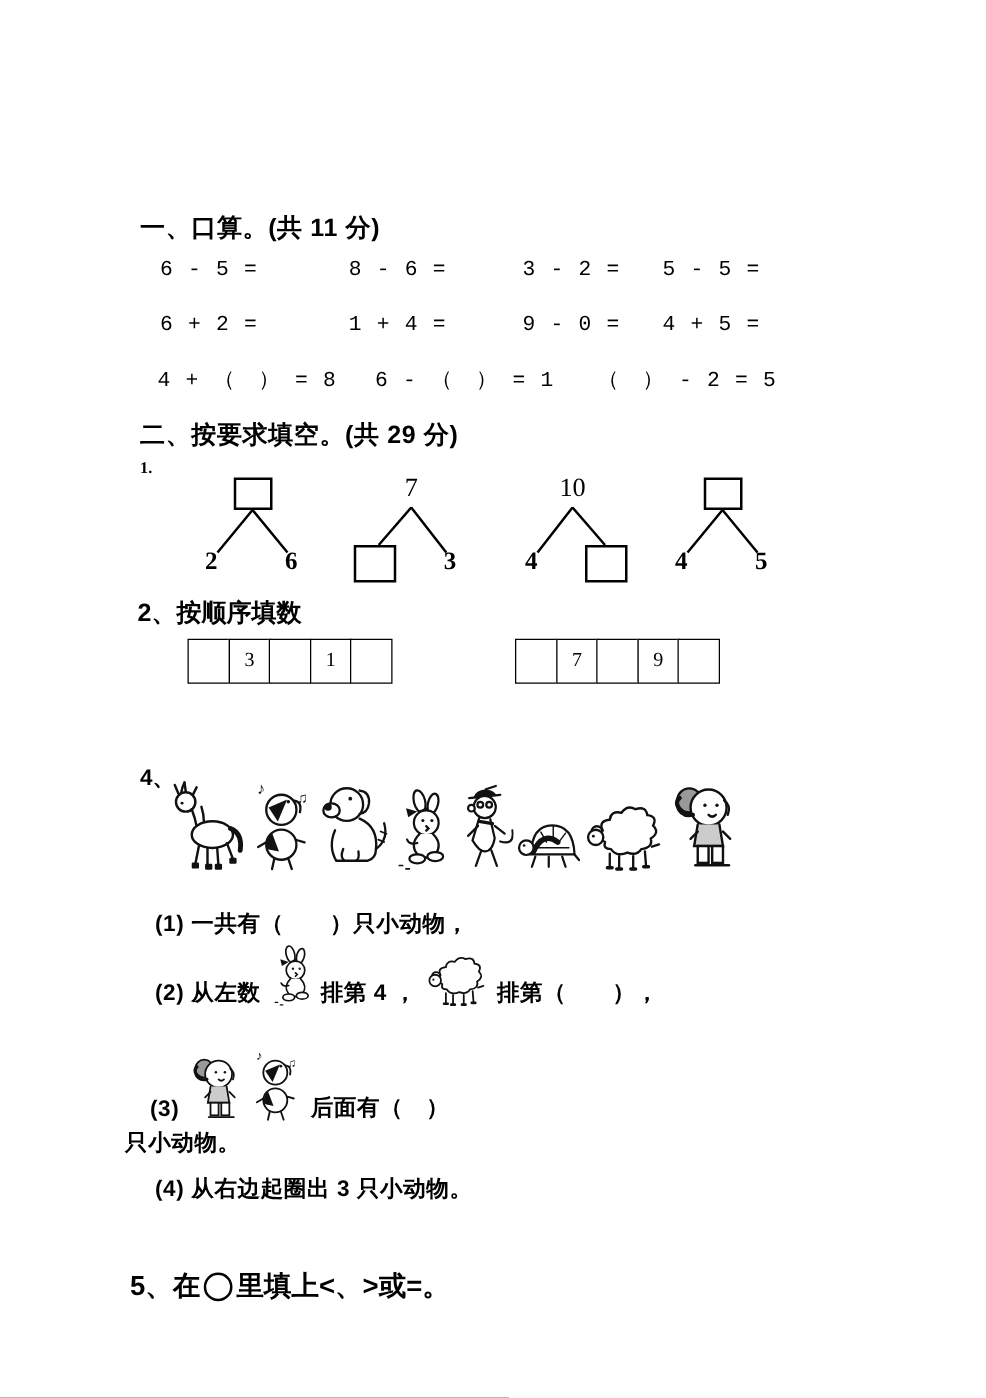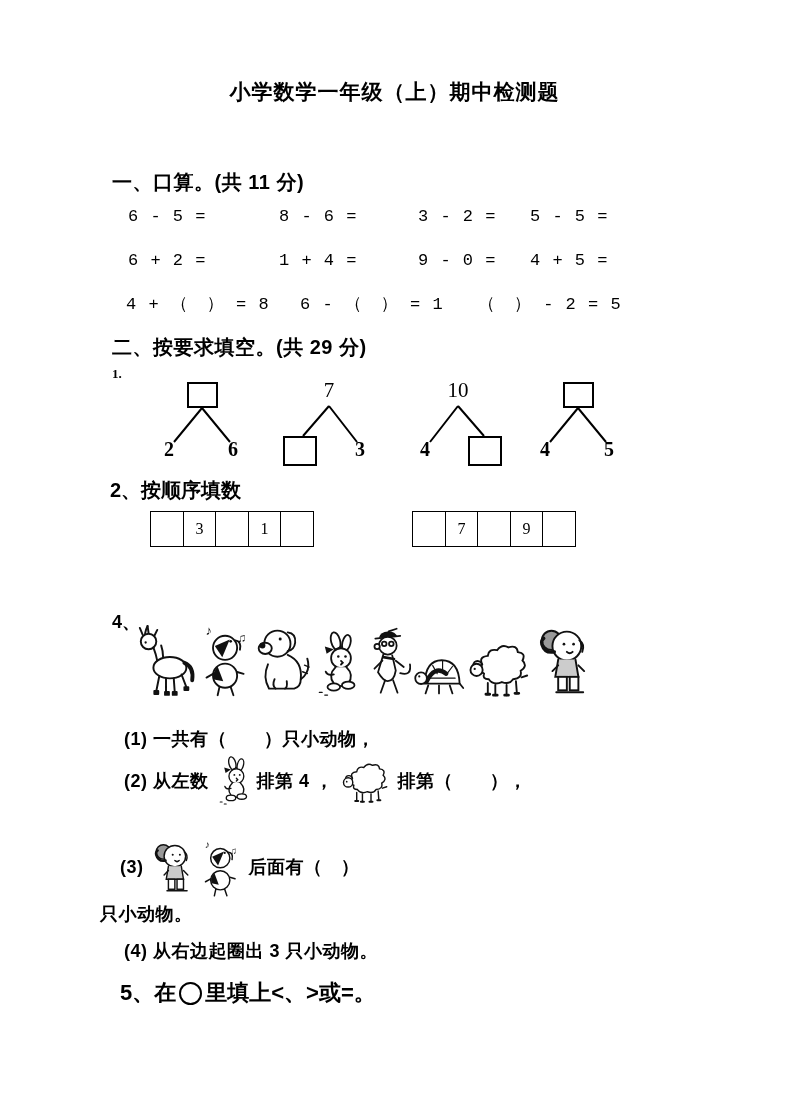--- a/index.html
+++ b/index.html
@@ -48,27 +48,27 @@
   .a-singing-dog{width:52px;height:78px}
   .a-dog{width:58px;height:75px}
   .a-rabbit{width:45px;height:67px}
   .a-monkey{width:50px;height:71px}
   .a-turtle{width:52px;height:54px}
   .a-sheep{width:66px;height:60px}
   .a-elephant{width:56px;height:75px}
 
   .subq{font-size:18px;font-weight:bold;letter-spacing:.5px;}
   #q4-1{left:124px;top:727px;}
-  .iconline{display:flex;align-items:center;gap:7px;}
+  .iconline{display:flex;align-items:flex-end;gap:7px;}
   #q4-2{left:124px;top:756px;}
   #q4-3{left:120px;top:836px;}
   #q4-3b{left:100px;top:902px;}
   #q4-4{left:124px;top:939px;}
 
-  #q5{left:104px;top:978px;font-size:22px;font-weight:bold;display:flex;align-items:center;margin-left:16px;}
+  #q5{left:104px;top:1014px;font-size:22px;font-weight:bold;display:flex;align-items:center;}
   .q5-circle{display:inline-block;width:19px;height:19px;border:2px solid #000;border-radius:50%;margin:0 3px;}
   .hiddefs{position:absolute;width:0;height:0;overflow:hidden;}
 </style>
 </head>
 <body>
 
 <svg class="hiddefs" aria-hidden="true">
   <defs>
     <symbol id="sym-horse" viewBox="0 0 66 80">
       <g fill="none" stroke="#111" stroke-width="2" stroke-linecap="round">
@@ -181,21 +181,20 @@
         <rect x="24" y="56" width="9" height="14" fill="#fff"></rect>
         <rect x="36" y="56" width="9" height="14" fill="#fff"></rect>
         <path d="M22 72 l28 0"></path>
       </g>
     </symbol>
   </defs>
 </svg>
 
 <div class="page">
 
-  <div class="abs title">小学数学一年级（上）期中检测题</div>
 
   <div class="abs sec-head" id="s1-head">一、口算。(共 11 分)</div>
 
   <span class="abs oral r1 c1">6 - 5 =</span>
   <span class="abs oral r1 c2">8 - 6 =</span>
   <span class="abs oral r1 c3">3 - 2 =</span>
   <span class="abs oral r1 c4">5 - 5 =</span>
 
   <span class="abs oral r2 c1">6 + 2 =</span>
   <span class="abs oral r2 c2">1 + 4 =</span>

